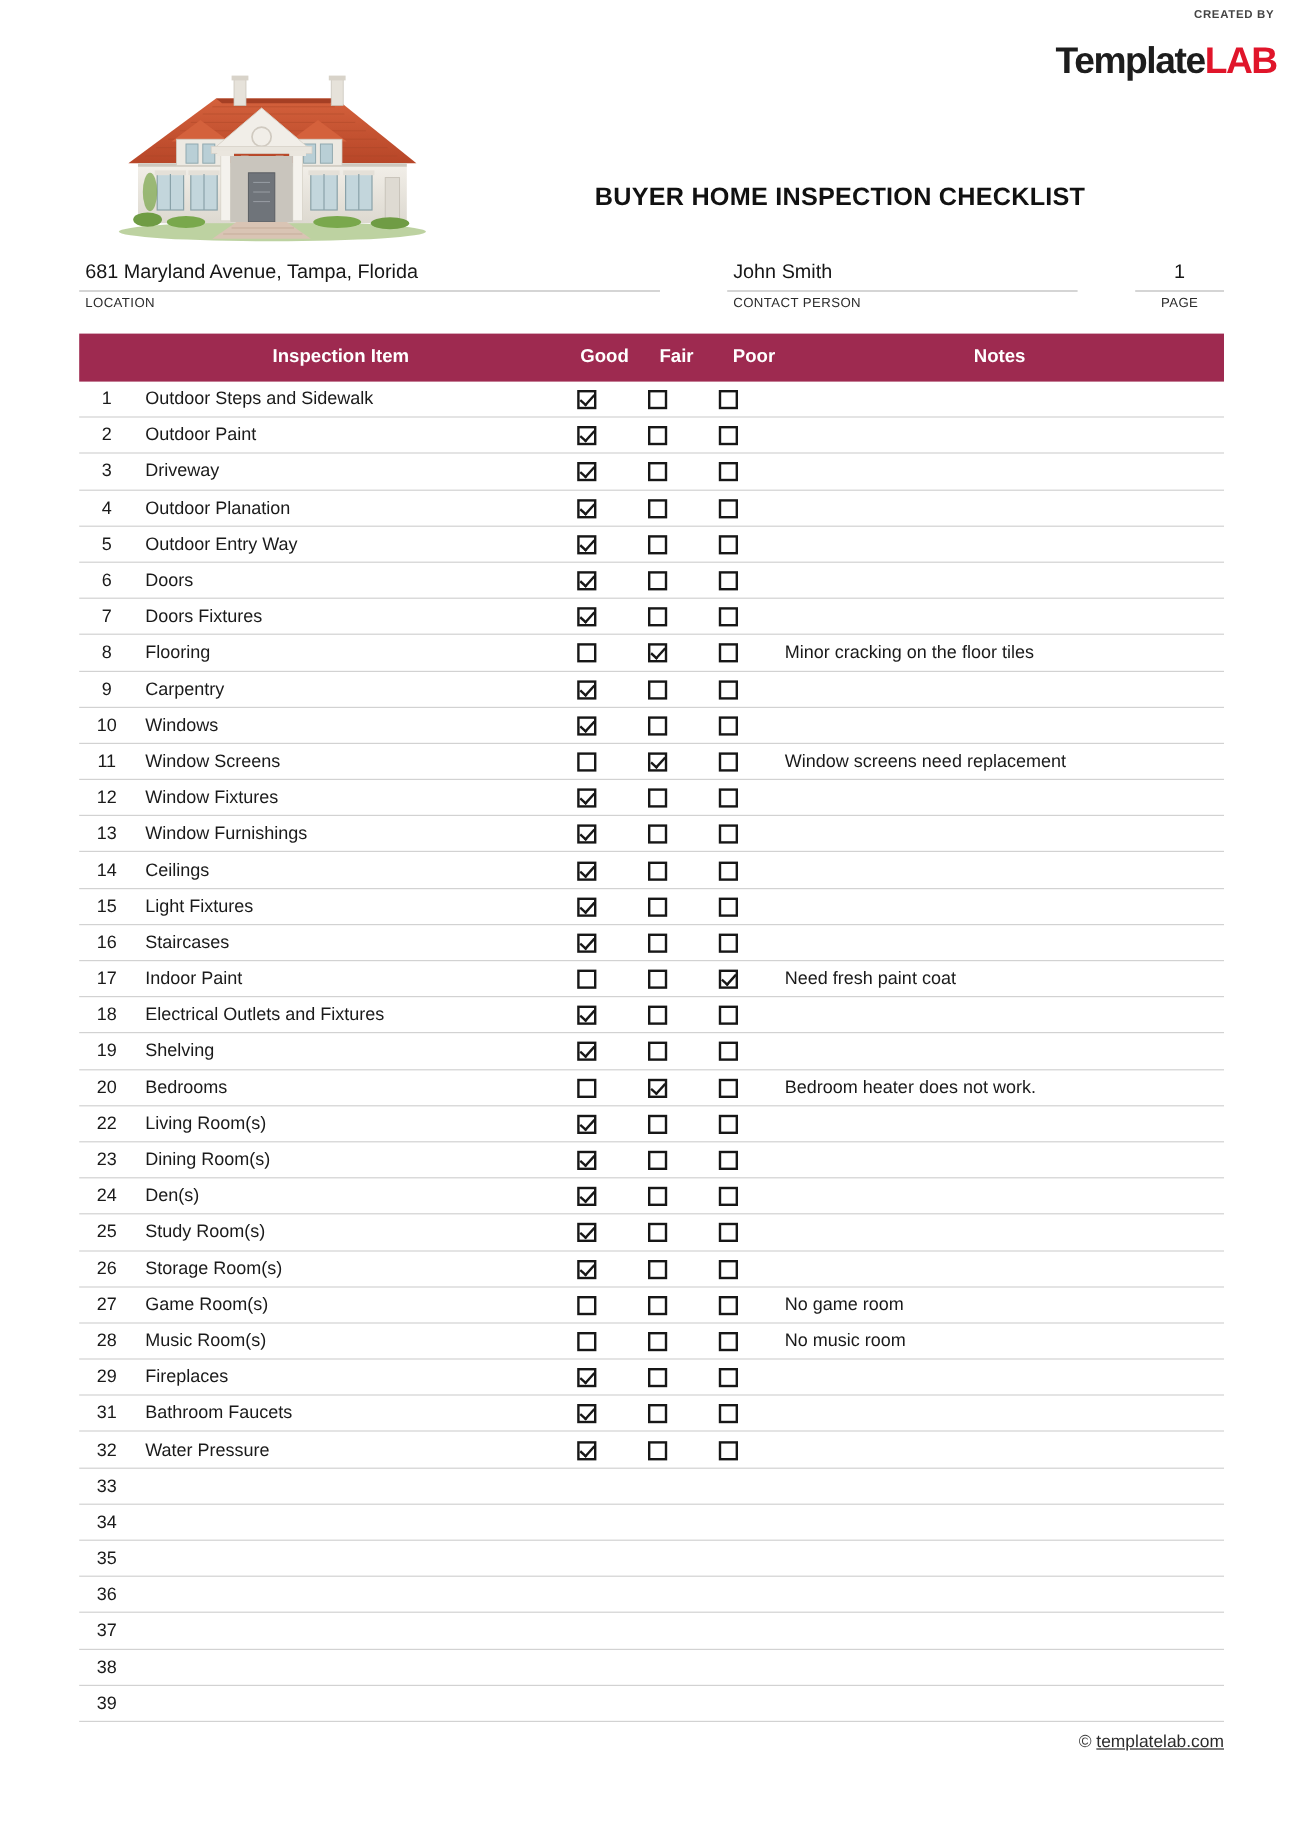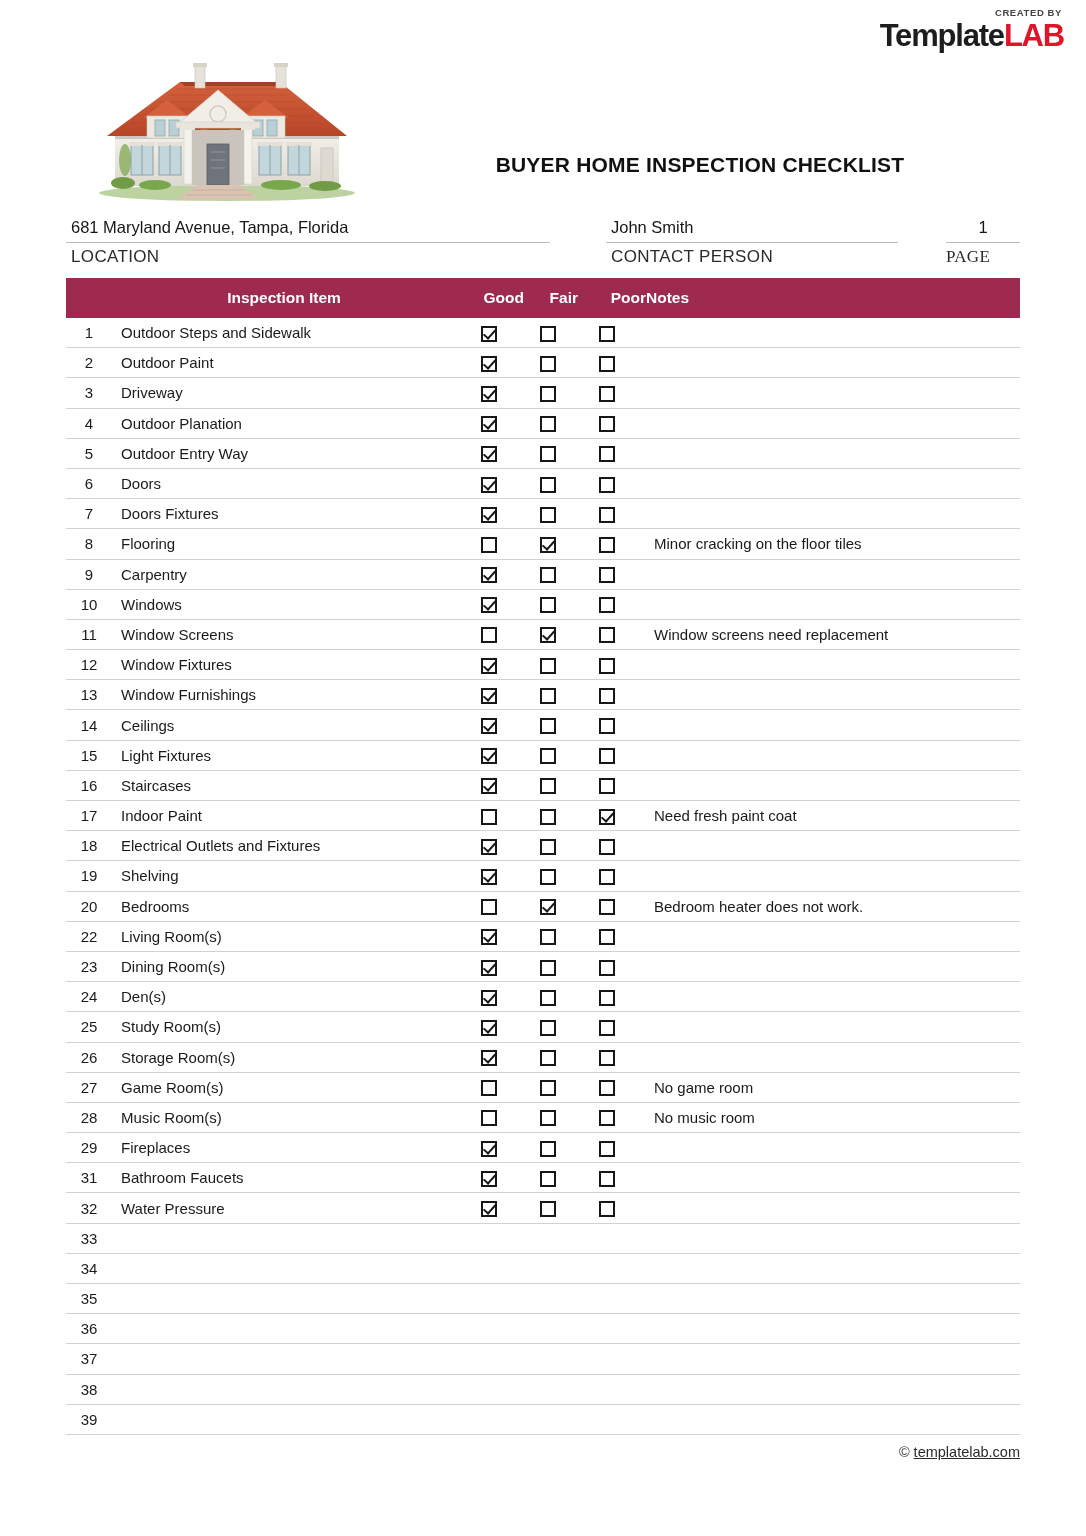--- a/index.html
+++ b/index.html
@@ -26,21 +26,21 @@
     right: 22px;
     top: 8px;
     text-align: right;
     line-height: 1;
   }
   .brand-created {
     font-size: 9.5px;
     font-weight: bold;
     letter-spacing: 0.6px;
     color: #444;
-    margin-bottom: 2px;
+    margin-bottom: 17px;
     margin-right: 2px;
   }
   .brand-name {
     font-size: 31px;
     font-weight: bold;
     letter-spacing: -1.2px;
     white-space: nowrap;
   }
   .brand-template { color: #1d1d1d; }
   .brand-lab { color: #e0152a; }
@@ -87,31 +87,31 @@
     padding-left: 5px;
     padding-bottom: 3px;
     white-space: nowrap;
     min-height: 21px;
   }
   .field-rule {
     border-bottom: 1.5px solid #b9b9b9;
     height: 0;
   }
   .field-label {
-    font-size: 17px;
+    font-size: 11px;
     letter-spacing: 0.35px;
     color: #2b2b2b;
     padding-top: 4px;
     padding-left: 5px;
   }
   #field-location { left: 0; top: 0; width: 484px; }
   #field-contact  { left: 540px; top: 0; width: 292px; }
   #field-page     { left: 880px; top: 0; width: 74px; }
   #field-page .field-value { text-align: center; padding-left: 0; }
-  #field-page .field-label { padding-left: 0; font-family: Liberation Serif, serif; }
+  #field-page .field-label { text-align: center; padding-left: 0; }
 
   
   .table {
     position: absolute;
     left: 66px;
     top: 278px;
     width: 954px;
   }
   .thead {
     display: flex;
@@ -135,21 +135,21 @@
   .c-num   { width: 46px;  text-align: center; flex: 0 0 46px; }
   .c-item  { width: 344px; flex: 0 0 344px; padding-left: 9px; box-sizing: border-box; }
   .c-good  { width: 66px;  flex: 0 0 66px;  text-align: center; }
   .c-fair  { width: 52px;  flex: 0 0 52px;  text-align: center; }
   .c-poor  { width: 66px;  flex: 0 0 66px;  text-align: center; }
   .c-notes { flex: 1 1 auto; padding-left: 14px; box-sizing: border-box; }
 
   .thead .c-num { }
   .thead .c-item { text-align: center; padding-left: 0; }
   .thead .c-good, .thead .c-fair, .thead .c-poor { text-align: right; padding-left: 2px; }
-  .thead .c-notes { text-align: left; padding-left: 0; }
+  .thead .c-notes { text-align: center; padding-left: 0; }
 
   
   .cbx {
     display: inline-block;
     width: 16px;
     height: 16px;
     border: 2px solid #171717;
     position: relative;
     vertical-align: middle;
     box-sizing: border-box;

